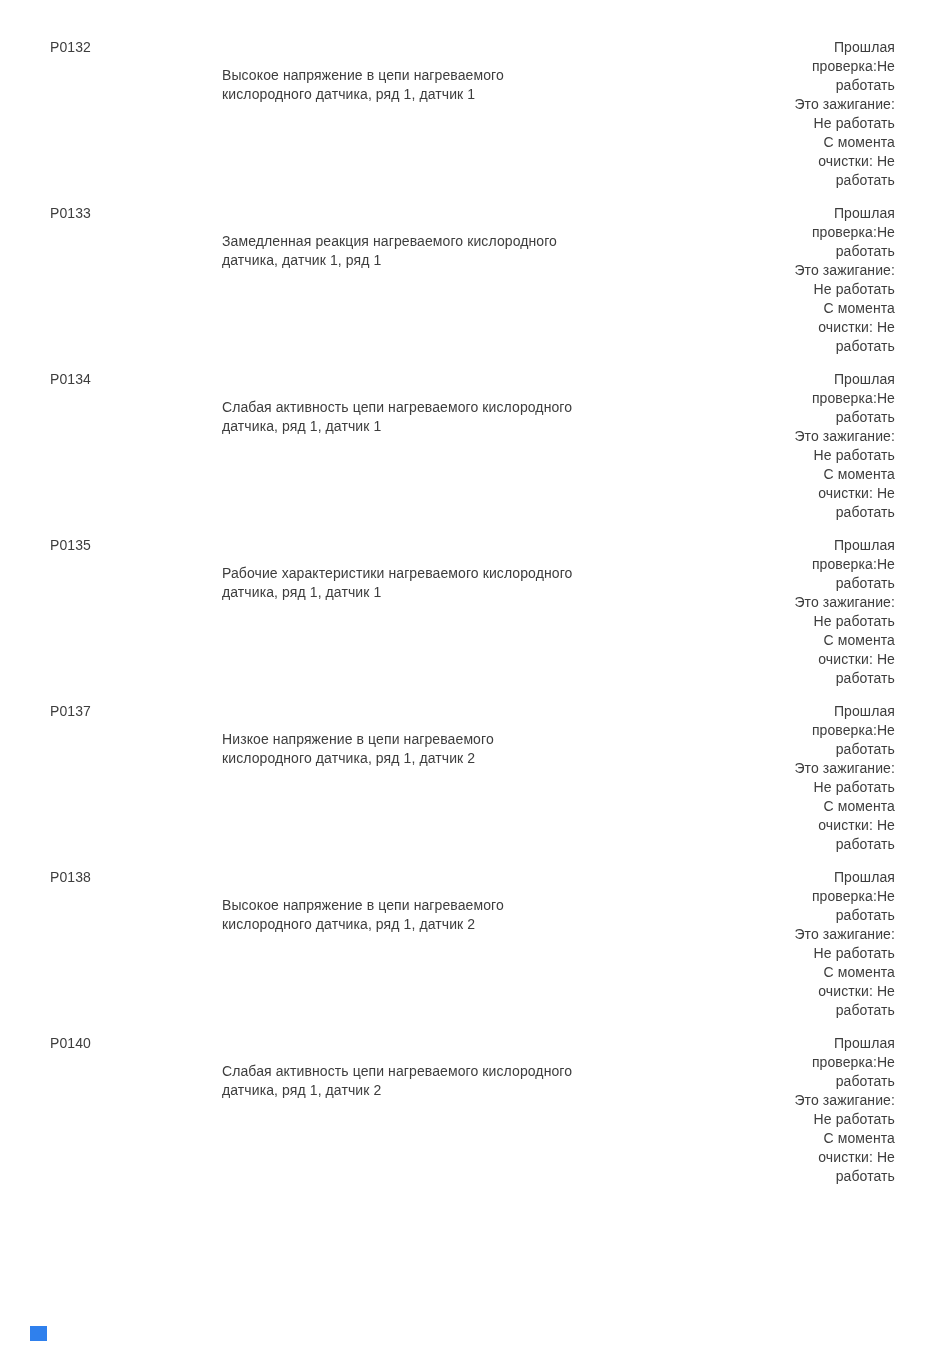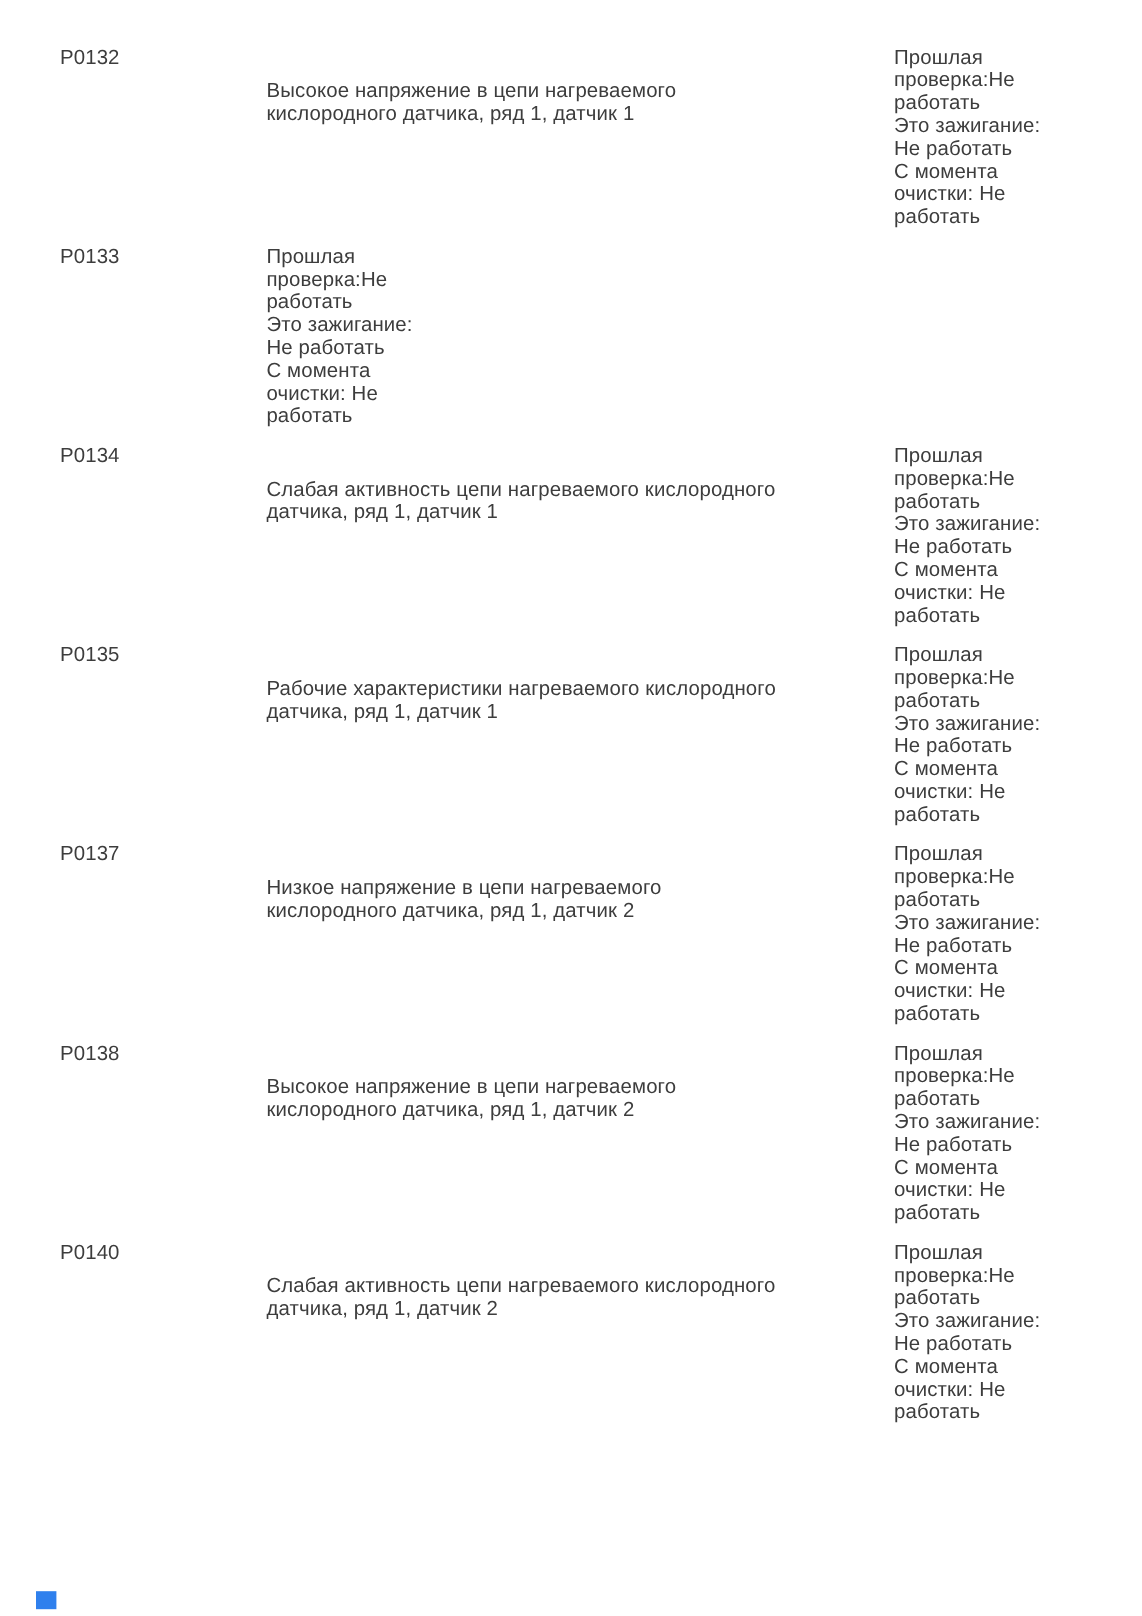--- a/index.html
+++ b/index.html
@@ -21,34 +21,35 @@
     left: 50px;
     width: 895px;
   }
   .dtc-row {
     display: grid;
     grid-template-columns: 172px 523px 200px;
     align-items: start;
     min-height: 166px;
   }
   .cell {
-    font-size: 17px;
+    font-size: 14px;
     line-height: 19px;
     white-space: pre-line;
     letter-spacing: 0.1px;
   }
   .code-cell {
     padding-right: 10px;
   }
   .desc-cell {
     padding-right: 20px;
     margin-top: 28px;
   }
   .status-cell {
     width: 150px;
+    text-align: right;
   }
   .corner-marker {
     position: absolute;
     left: 30px;
     top: 1326px;
     width: 17px;
     height: 15px;
   }
 </style>
 </head>
@@ -65,20 +66,22 @@
 работать
 Это зажигание:
 Не работать
 С момента
 очистки: Не
 работать</div>
   </div>
 
   <div class="dtc-row">
     <div class="cell code-cell">P0133</div>
+    <div class="cell desc-cell">Замедленная реакция нагреваемого кислородного
+датчика, датчик 1, ряд 1</div>
     <div class="cell status-cell">Прошлая
 проверка:Не
 работать
 Это зажигание:
 Не работать
 С момента
 очистки: Не
 работать</div>
   </div>
 

